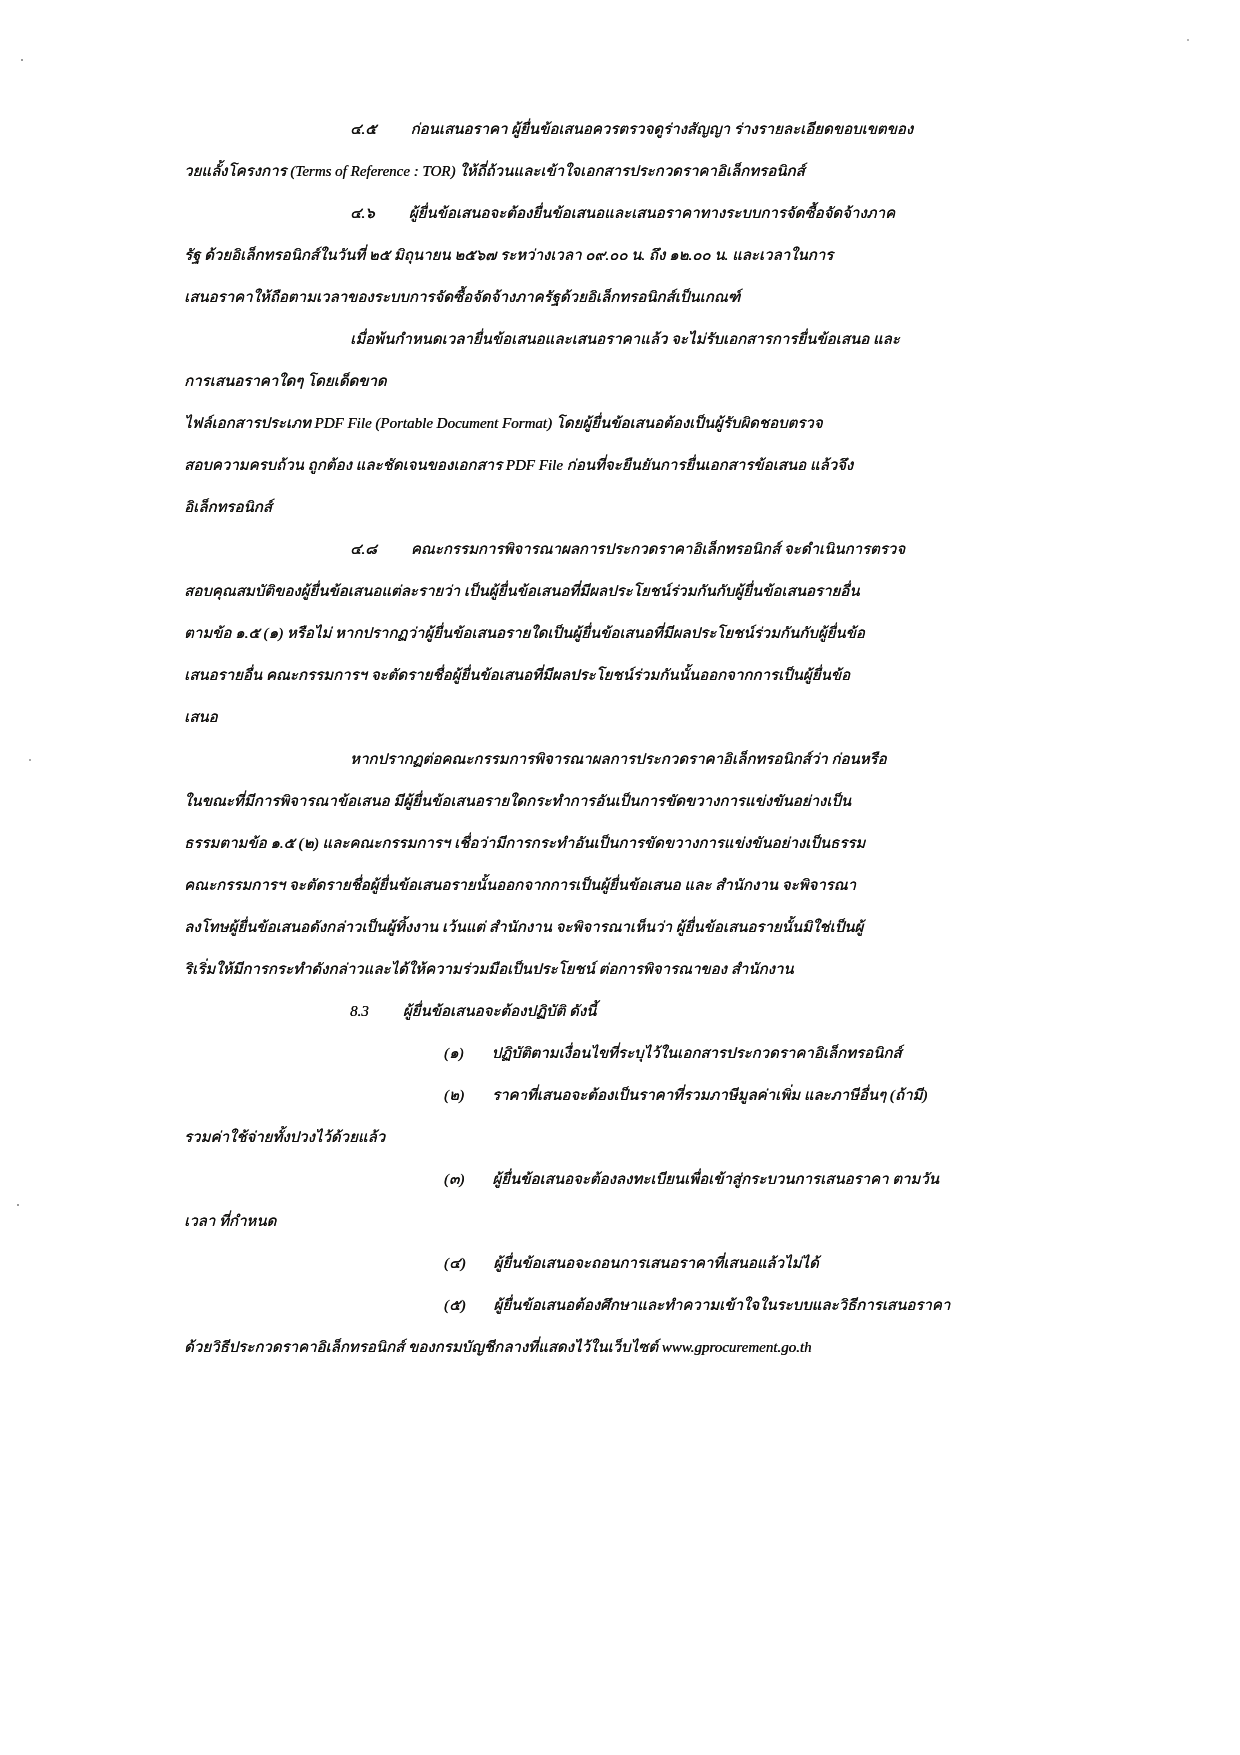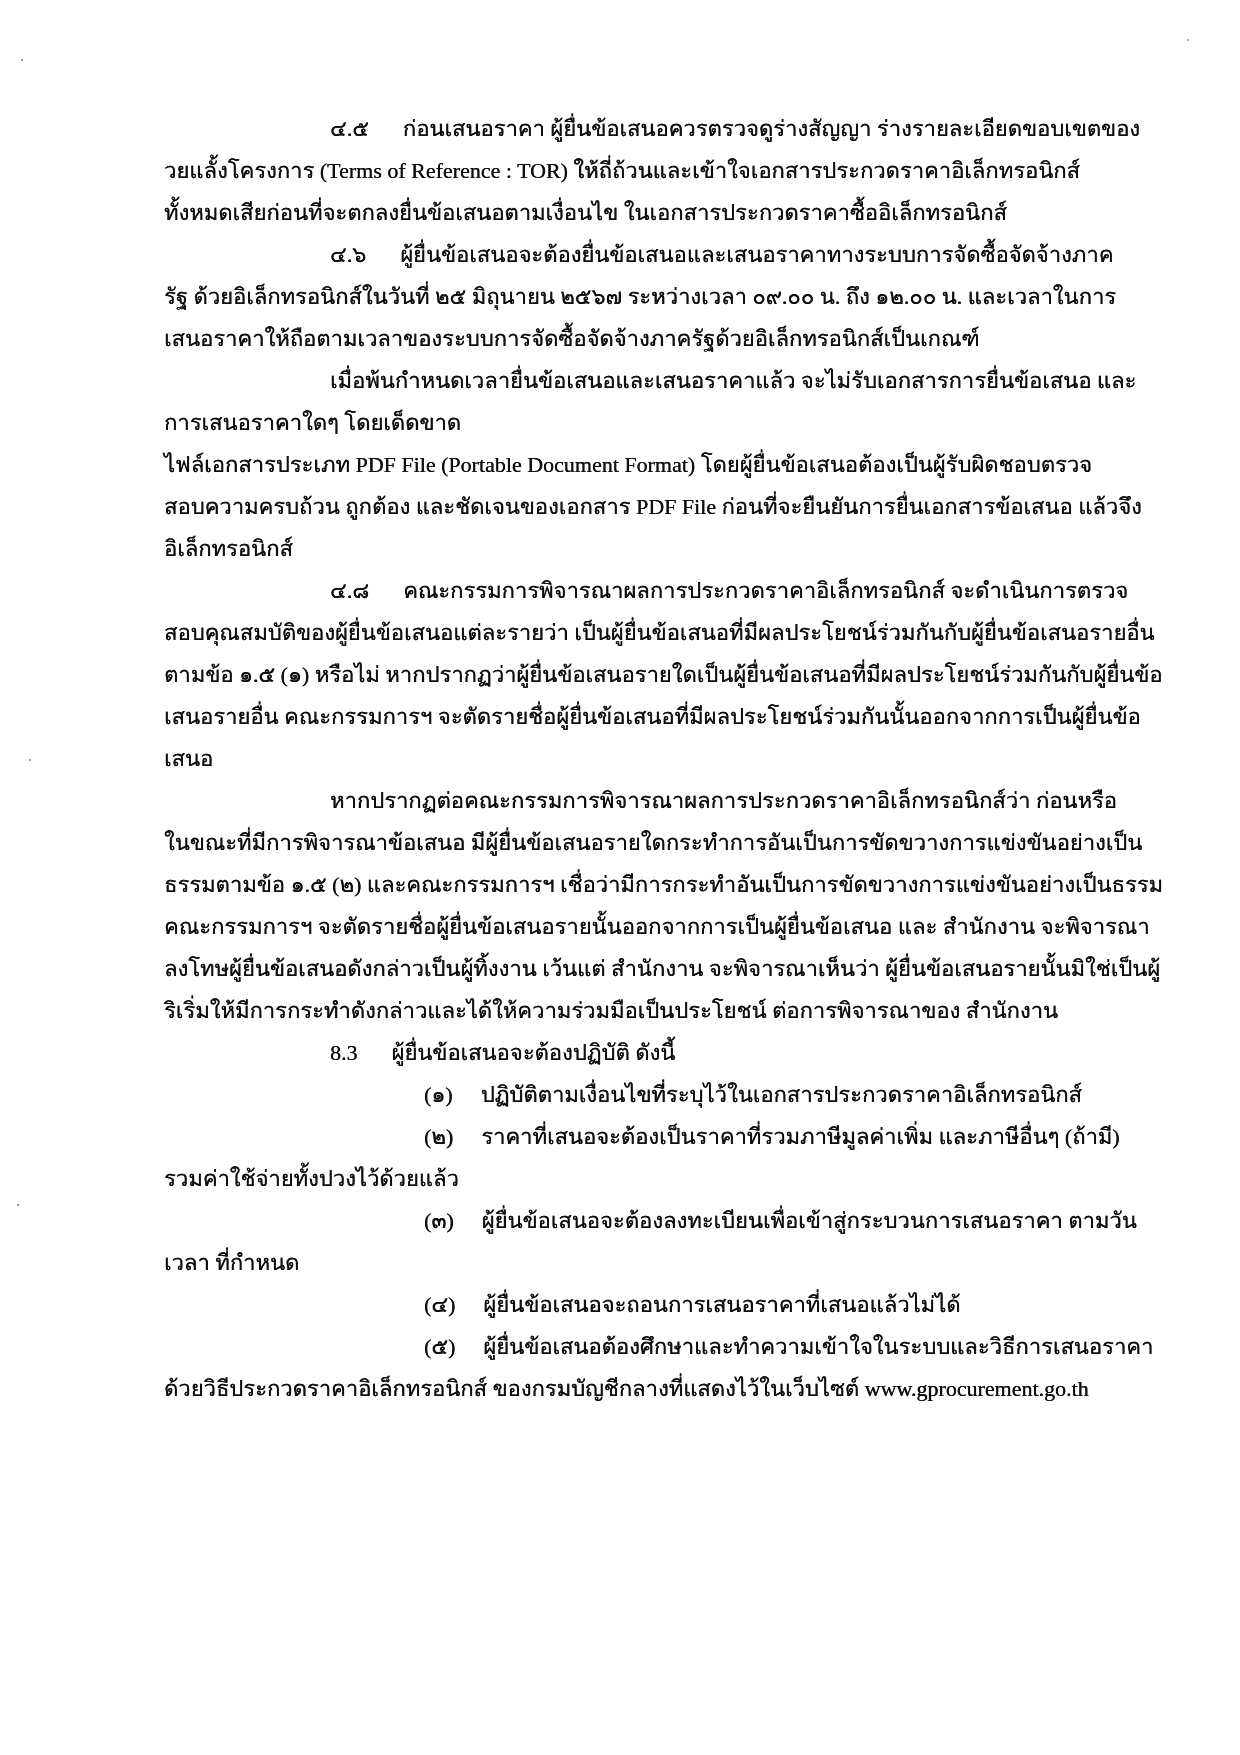--- a/index.html
+++ b/index.html
@@ -21,28 +21,29 @@
     height: 1755px;
     background:
       radial-gradient(circle 1px at 22px 60px,  #9a9a9a 0 1px, transparent 1.5px),
       radial-gradient(circle 1px at 30px 760px, #aaaaaa 0 1px, transparent 1.5px),
       radial-gradient(circle 1px at 18px 1205px,#9a9a9a 0 1px, transparent 1.5px),
       radial-gradient(circle 1px at 1188px 40px,#b5b5b5 0 1px, transparent 1.5px),
       #ffffff;
   }
   .doc {
     position: absolute;
-    left: 164px;
+    left: 184px;
     top: 108px;
     width: 830px;
     color: #151412;
-    font-size: 22px;
+    font-size: 15px;
     line-height: 42px;
     text-shadow: 0.3px 0 0 #151412;
     filter: contrast(1.05);
+    font-style: italic;
   }
   .line {
     white-space: nowrap;
     height: 42px;
   }
   .line.indent-section { padding-left: 166px; }
   .line.indent-sub     { padding-left: 260px; }
   .line.indent-none    { padding-left: 0; }
   .num {
     display: inline-block;
@@ -50,21 +51,20 @@
   }
   .line.indent-sub .num { margin-right: 28px; }
 </style>
 </head>
 <body>
 
 <div class="page">
   <div class="doc">
       <div class="line indent-section"><span class="num">๔.๕</span><span>ก่อนเสนอราคา ผู้ยื่นข้อเสนอควรตรวจดูร่างสัญญา ร่างรายละเอียดขอบเขตของ</span></div>
       <div class="line indent-none"><span>วยแลั้งโครงการ (Terms of Reference : TOR) ให้ถี่ถ้วนและเข้าใจเอกสารประกวดราคาอิเล็กทรอนิกส์</span></div>
-      <div class="line indent-none"><span>ทั้งหมดเสียก่อนที่จะตกลงยื่นข้อเสนอตามเงื่อนไข ในเอกสารประกวดราคาซื้ออิเล็กทรอนิกส์</span></div>
       <div class="line indent-section"><span class="num">๔.๖</span><span>ผู้ยื่นข้อเสนอจะต้องยื่นข้อเสนอและเสนอราคาทางระบบการจัดซื้อจัดจ้างภาค</span></div>
       <div class="line indent-none"><span>รัฐ ด้วยอิเล็กทรอนิกส์ในวันที่ ๒๕ มิถุนายน ๒๕๖๗ ระหว่างเวลา ๐๙.๐๐ น. ถึง ๑๒.๐๐ น. และเวลาในการ</span></div>
       <div class="line indent-none"><span>เสนอราคาให้ถือตามเวลาของระบบการจัดซื้อจัดจ้างภาครัฐด้วยอิเล็กทรอนิกส์เป็นเกณฑ์</span></div>
       <div class="line indent-section"><span>เมื่อพ้นกำหนดเวลายื่นข้อเสนอและเสนอราคาแล้ว จะไม่รับเอกสารการยื่นข้อเสนอ และ</span></div>
       <div class="line indent-none"><span>การเสนอราคาใดๆ โดยเด็ดขาด</span></div>
       <div class="line indent-none"><span>ไฟล์เอกสารประเภท PDF File (Portable Document Format) โดยผู้ยื่นข้อเสนอต้องเป็นผู้รับผิดชอบตรวจ</span></div>
       <div class="line indent-none"><span>สอบความครบถ้วน ถูกต้อง และชัดเจนของเอกสาร PDF File ก่อนที่จะยืนยันการยื่นเอกสารข้อเสนอ แล้วจึง</span></div>
       <div class="line indent-none"><span>อิเล็กทรอนิกส์</span></div>
       <div class="line indent-section"><span class="num">๔.๘</span><span>คณะกรรมการพิจารณาผลการประกวดราคาอิเล็กทรอนิกส์ จะดำเนินการตรวจ</span></div>
       <div class="line indent-none"><span>สอบคุณสมบัติของผู้ยื่นข้อเสนอแต่ละรายว่า เป็นผู้ยื่นข้อเสนอที่มีผลประโยชน์ร่วมกันกับผู้ยื่นข้อเสนอรายอื่น</span></div>

